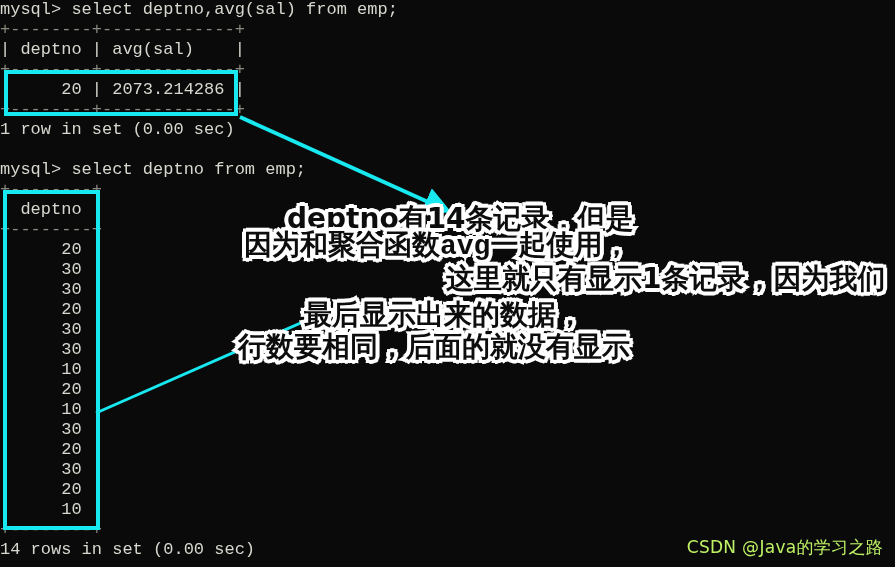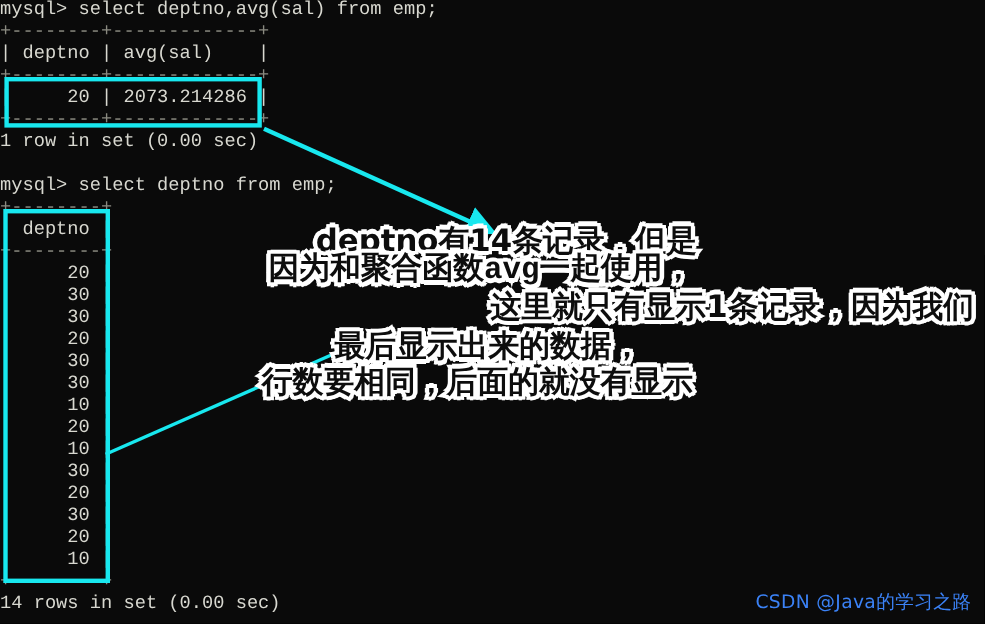--- a/index.html
+++ b/index.html
@@ -99,21 +99,21 @@
   #anno-1 { left: 240px; top: 32px; font-family: Liberation Mono, monospace; }
   #anno-2 { left: 394px; top: 64px; margin-left: 48px; }
   #anno-3 { left: 300px; top: 100px; }
   #anno-4 { left: 234px; top: 132px; }
 
   
   #watermark {
     position: absolute;
     right: 12px;
     bottom: 8px;
-    color: #3b82f6;
+    color: #bef264;
     font-family: "DejaVu Sans", "Liberation Sans", sans-serif;
     font-size: 17px;
     letter-spacing: 0.3px;
   }
 </style>
 </head>
 <body>
 
 <div id="screen">
 

